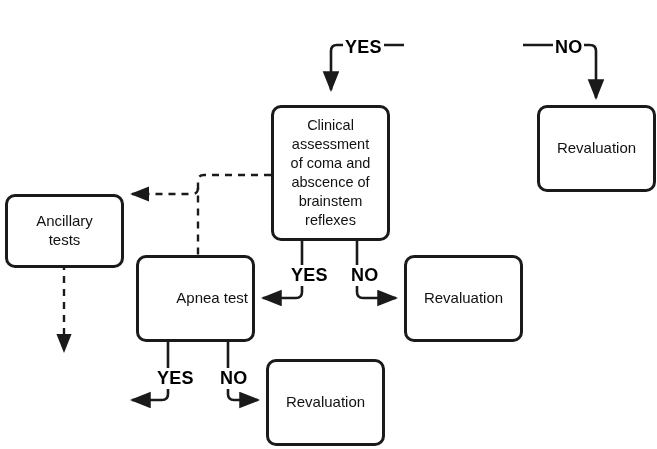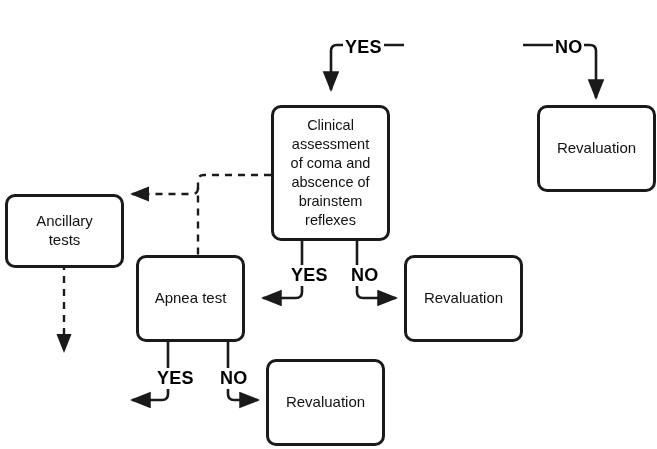--- a/index.html
+++ b/index.html
@@ -109,21 +109,21 @@
 abscence of
 brainstem
 reflexes</span>
   </div>
 
   <div class="node-box" style="left:5px; top:150px; width:119px; height:74px;margin-top:44px;">
     <span class="node-label">Ancillary
 tests</span>
   </div>
 
-  <div class="node-box" style="left:136px; top:255px; width:109px; height:87px;">
+  <div class="node-box" style="left:136px; top:255px; width:119px; height:87px;justify-content:flex-end;">
     <span class="node-label">Apnea test</span>
   </div>
 
   <div class="node-box" style="left:404px; top:255px; width:119px; height:87px;">
     <span class="node-label">Revaluation</span>
   </div>
 
 
   <div class="node-box" style="left:266px; top:359px; width:119px; height:87px;">
     <span class="node-label">Revaluation</span>

